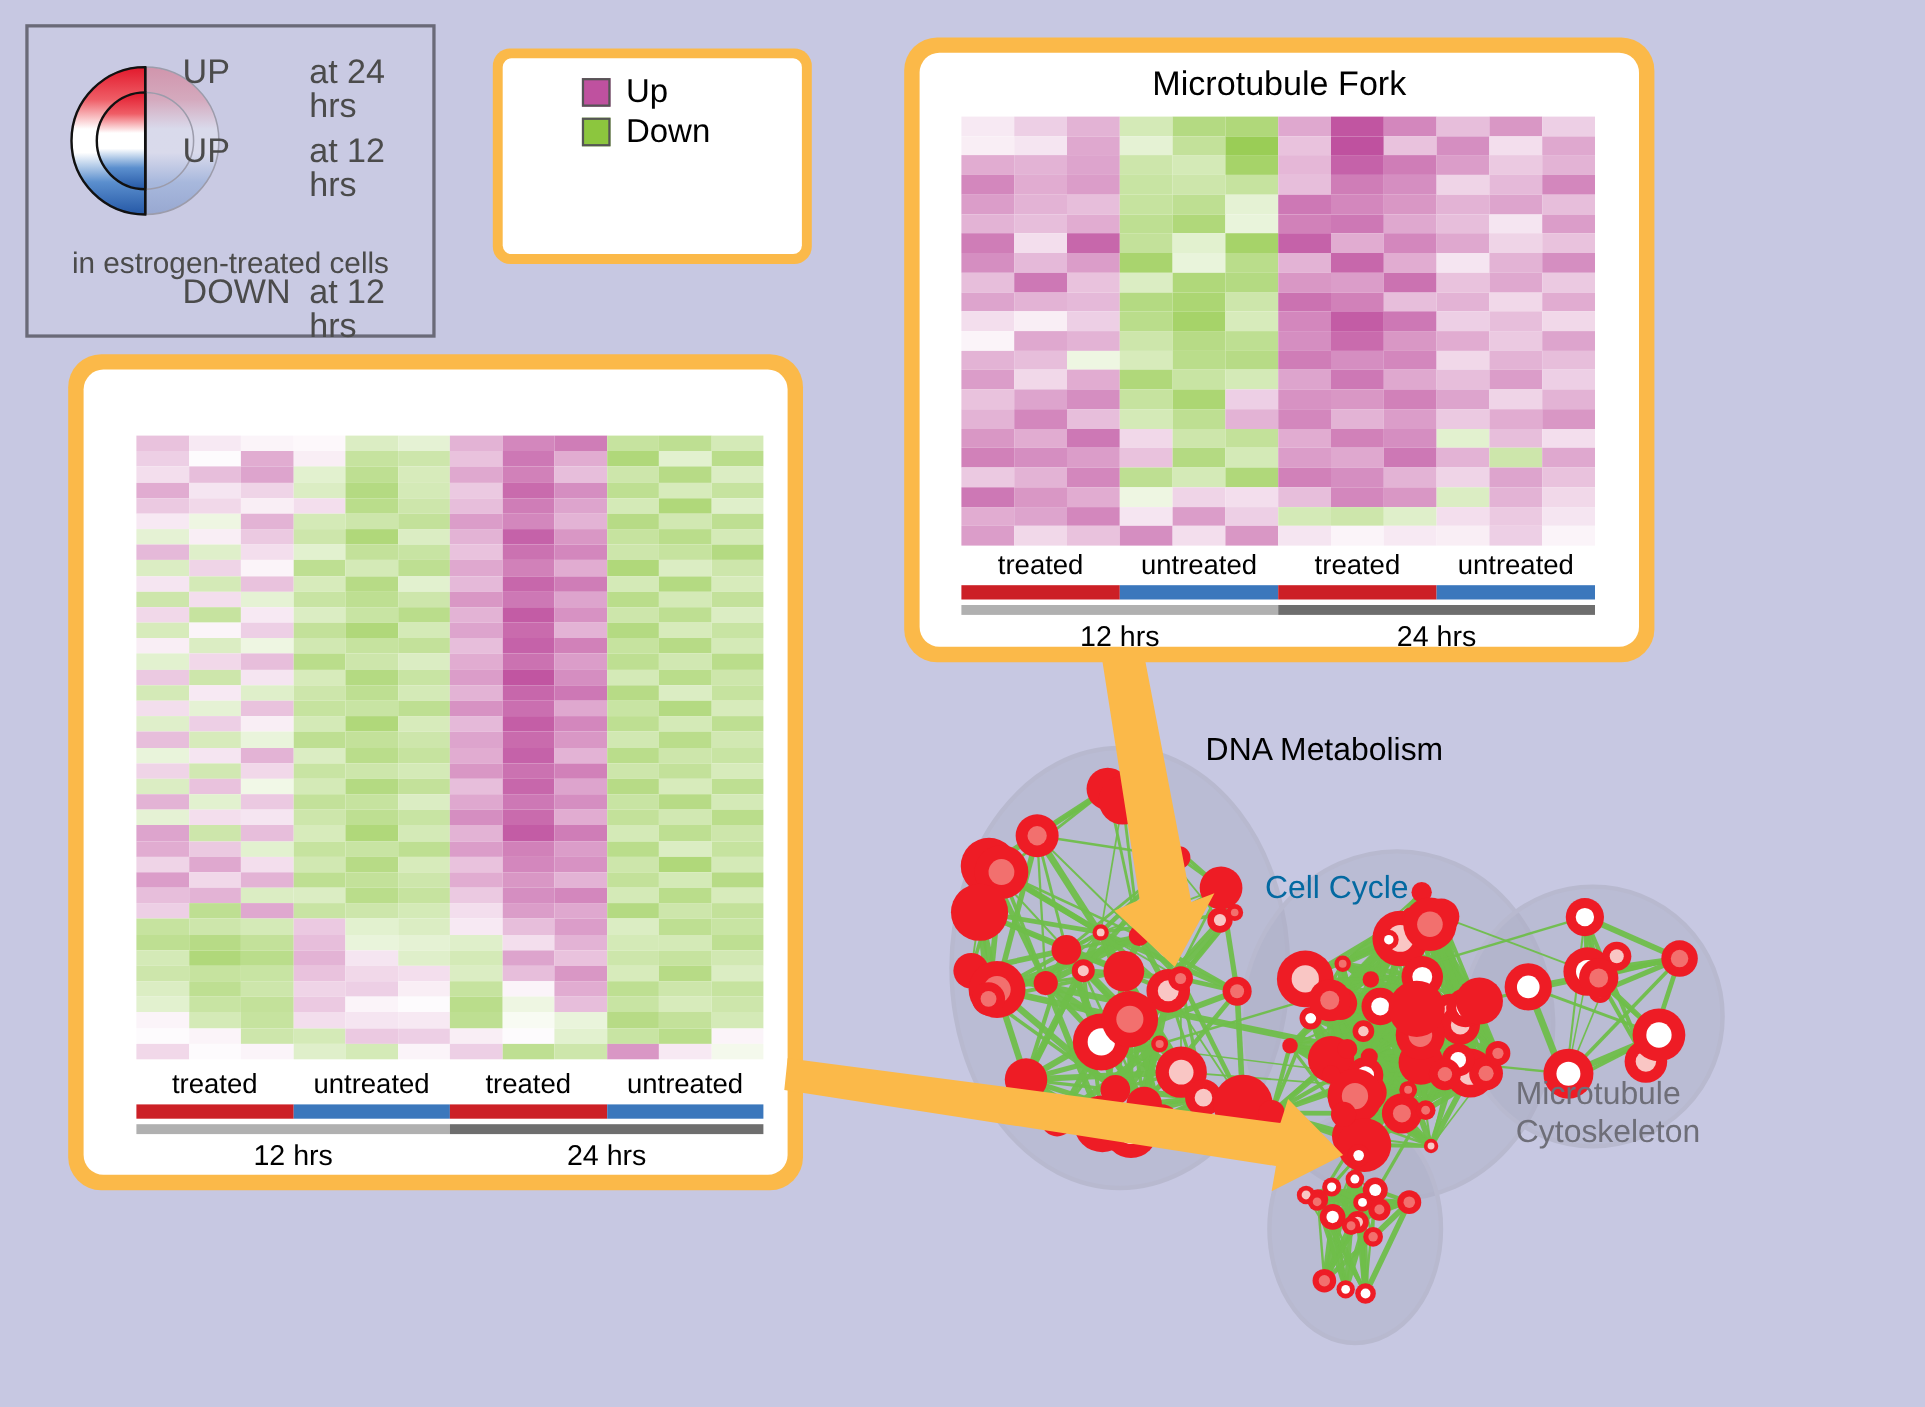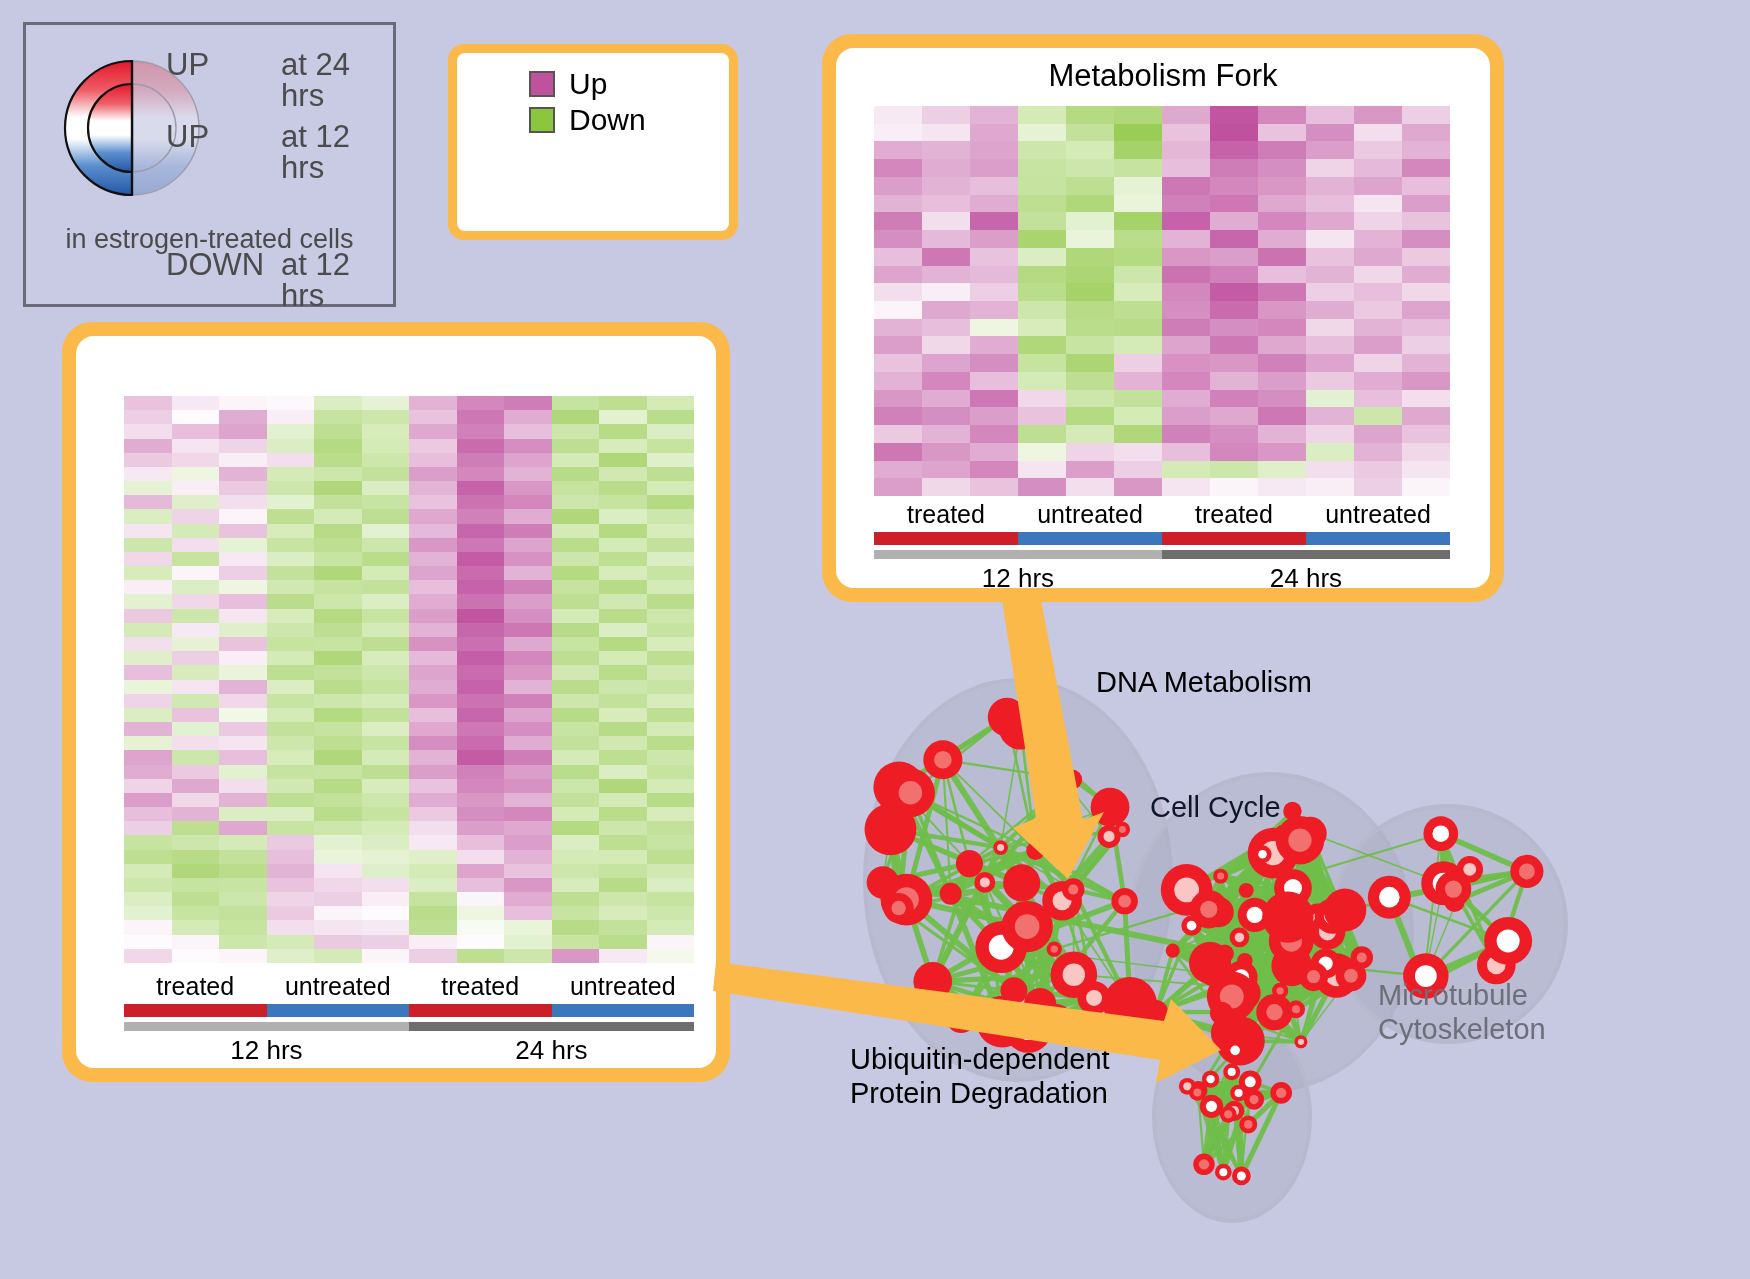--- a/index.html
+++ b/index.html
@@ -135,21 +135,21 @@
     </div>
     <div class="lrow">
       <div class="sw" style="background:#8cc63e"></div>
       <span>Down</span>
     </div>
   </div>
 </div>
 
 <div class="panel" id="panel-rf">
   <div class="card">
-    <div class="panel-title">Metabolism Fork</div>
+    <div class="panel-title">Microtubule Fork</div>
     <div class="hm" id="hm-rf" style="left: 38px; top: 58px; width: 576px; height: 390px; grid-template-columns: repeat(12, 1fr); grid-template-rows: repeat(22, 1fr);">
         <div style="background:rgb(247,233,243)"></div>
         <div style="background:rgb(237,207,229)"></div>
         <div style="background:rgb(227,179,213)"></div>
         <div style="background:rgb(212,234,183)"></div>
         <div style="background:rgb(180,218,130)"></div>
         <div style="background:rgb(176,216,122)"></div>
         <div style="background:rgb(223,168,207)"></div>
         <div style="background:rgb(193,85,161)"></div>
         <div style="background:rgb(211,135,189)"></div>
@@ -1749,28 +1749,24 @@
       <circle cx="431.6973424022341" cy="459.8775313055801" r="4.0539438630146645" fill="#ffffff"></circle>
       <circle cx="481.1466399924569" cy="480.8510052357278" r="10.884747506531303" fill="#ee1c25"></circle>
       <circle cx="481.1466399924569" cy="480.8510052357278" r="5.224678803135025" fill="#f2706e"></circle>
       <circle cx="448.26903148672466" cy="512.411988223398" r="8.982250094871153" fill="#ee1c25"></circle>
       <circle cx="448.26903148672466" cy="512.411988223398" r="4.311480045538153" fill="#f2706e"></circle>
       <circle cx="330" cy="392" r="27" fill="#ee1c25"></circle>
       <circle cx="356" cy="400" r="12" fill="#ee1c25"></circle>
     </svg>
 
   <div class="netlabel" style="left:296px; top:53px; color:#000;">DNA Metabolism</div>
-  <div class="netlabel" style="left:350px; top:178px; color:#0f172a;">Cell Cycle</div>
+  <div class="netlabel" style="left:350px; top:178px; color:#0369a1;">Cell Cycle</div>
   <div class="netlabel" style="left:578px; top:366px; color:#6e6e78; text-align:left;">
     <div>Microtubule</div>
     <div>Cytoskeleton</div>
-  </div>
-  <div class="netlabel" style="left:50px; top:430px; color:#000;">
-    <div>Ubiquitin-dependent</div>
-    <div>Protein Degradation</div>
   </div>
 </div>
 
 <svg id="arrows">
   <g fill="#fbb949">
     <path d="M1002,600 L1041,600 L1083,820 L1104,812 L1068,879 L1013,828 L1036,818 Z"></path>
   </g>
   <g fill="#fbb949">
     <path d="M716,962 L1164,1021 L1171,999 L1221,1050 L1156,1083 L1160,1060 L713,991 Z"></path>
   </g>

